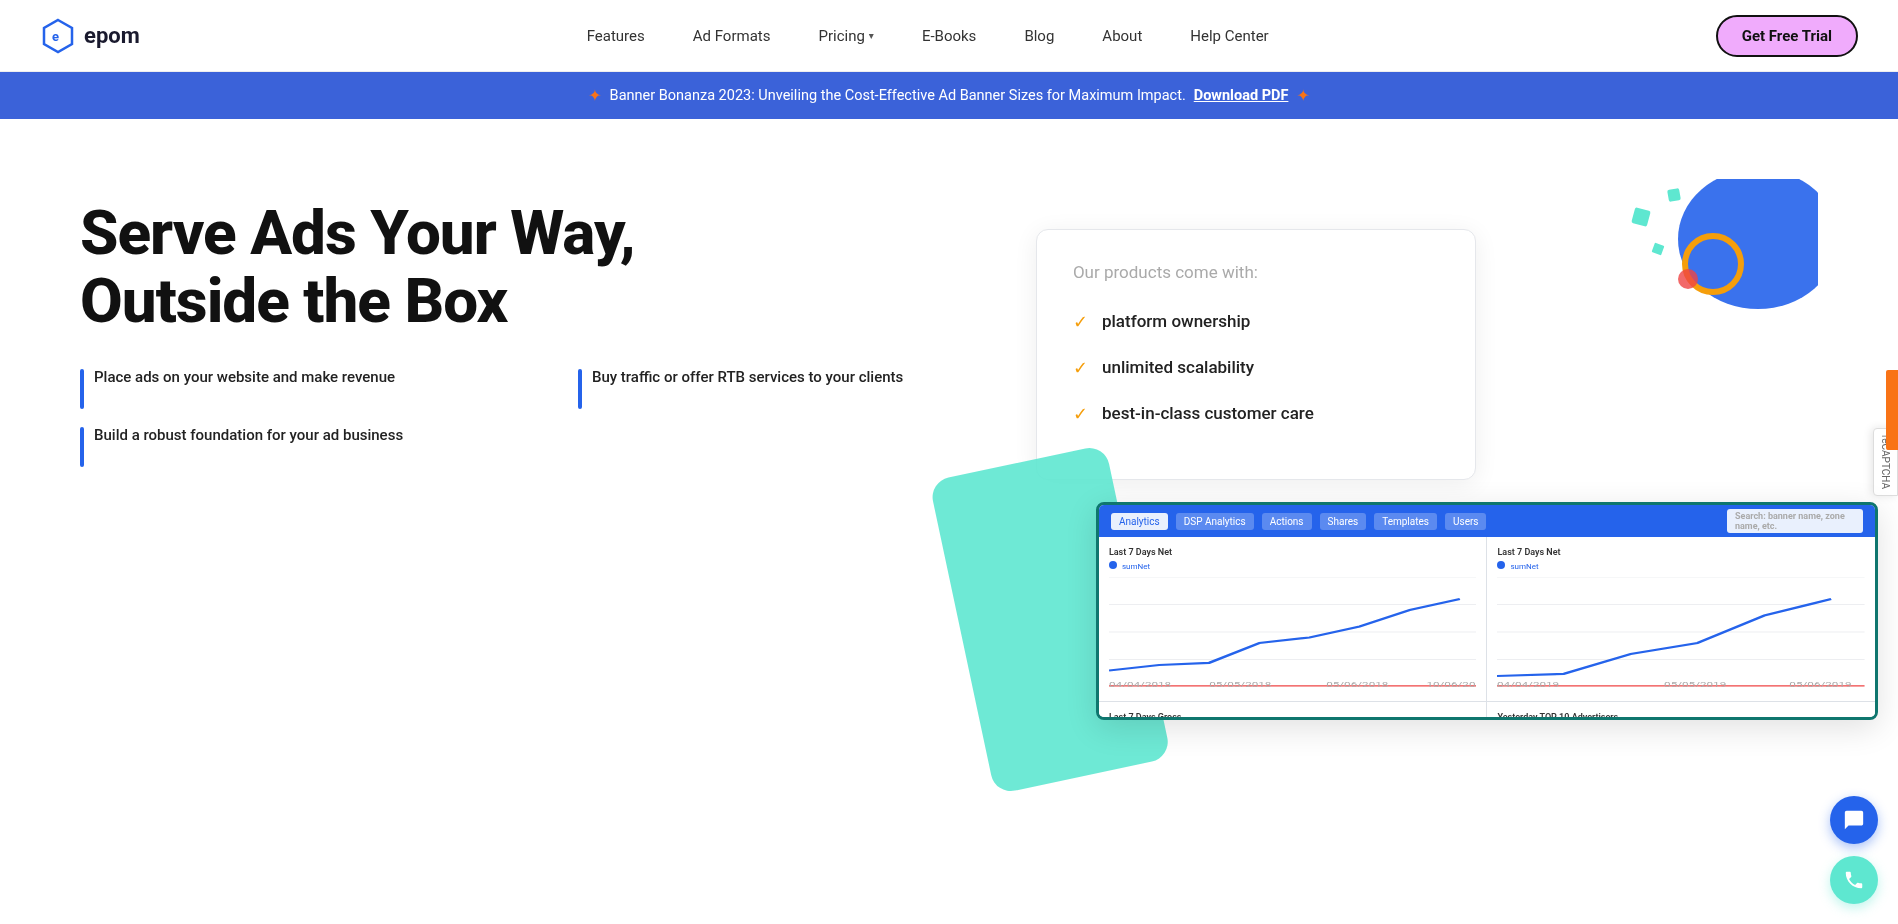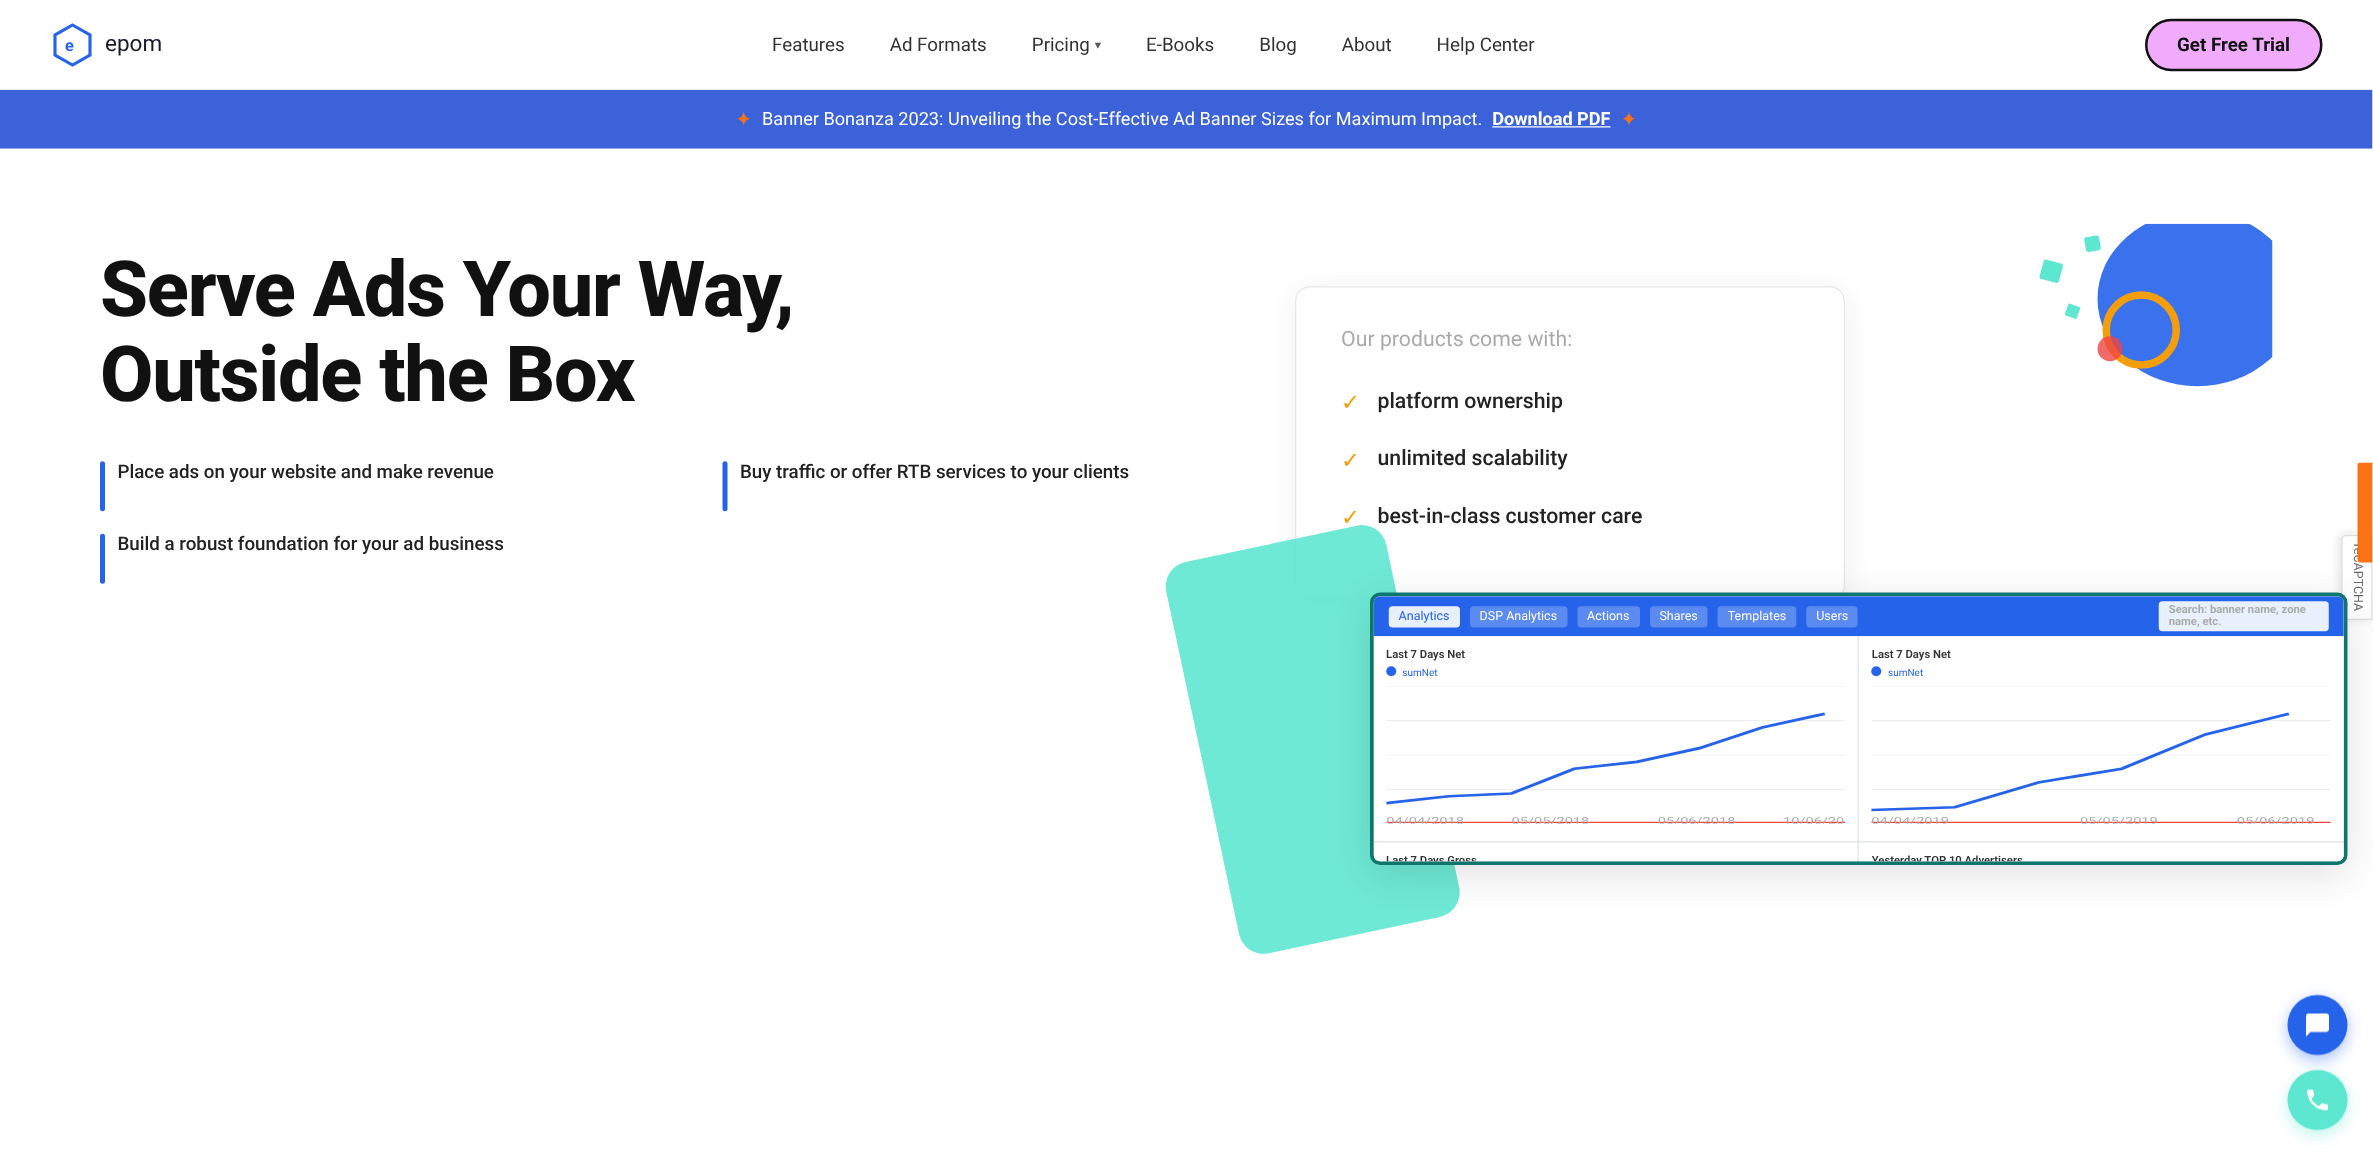--- a/index.html
+++ b/index.html
@@ -21,28 +21,28 @@
       display: flex;
       align-items: center;
       gap: 8px;
       text-decoration: none;
     }
     .nav-logo-icon {
       width: 36px;
       height: 36px;
     }
     .nav-logo-text {
-      font-size: 18px;
-      font-weight: 400;
+      font-size: 22px;
+      font-weight: 700;
       color: #1a1a2e;
     }
     .nav-links {
       display: flex;
       align-items: center;
-      gap: 36px;
+      gap: 48px;
       list-style: none;
     }
     .nav-links li a {
       text-decoration: none;
       color: #333;
       font-size: 15px;
       font-weight: 400;
     }
     .nav-pricing {
       display: flex;
@@ -141,21 +141,21 @@
       max-width: 45%;
       position: relative;
       padding-top: 10px;
     }
     .products-panel {
       background: #fff;
       border: 1px solid #e5e7eb;
       border-radius: 12px;
       padding: 32px 36px;
       box-shadow: 0 4px 24px rgba(0,0,0,0.07);
-      margin-bottom: 4px;
+      margin-bottom: 32px;
       max-width: 440px;
     }
     .products-title {
       font-size: 17px;
       color: #aaa;
       margin-bottom: 28px;
       font-weight: 400;
     }
     .product-feature {
       display: flex;

